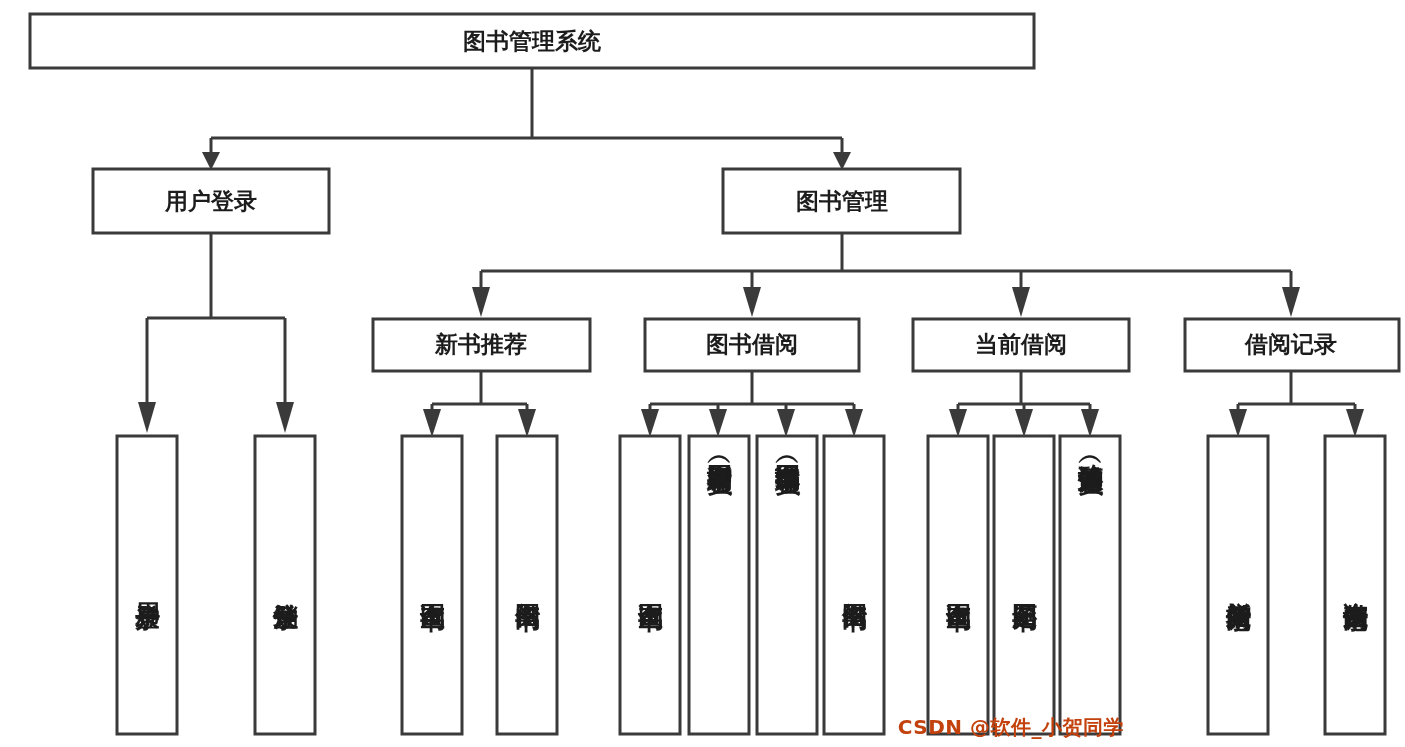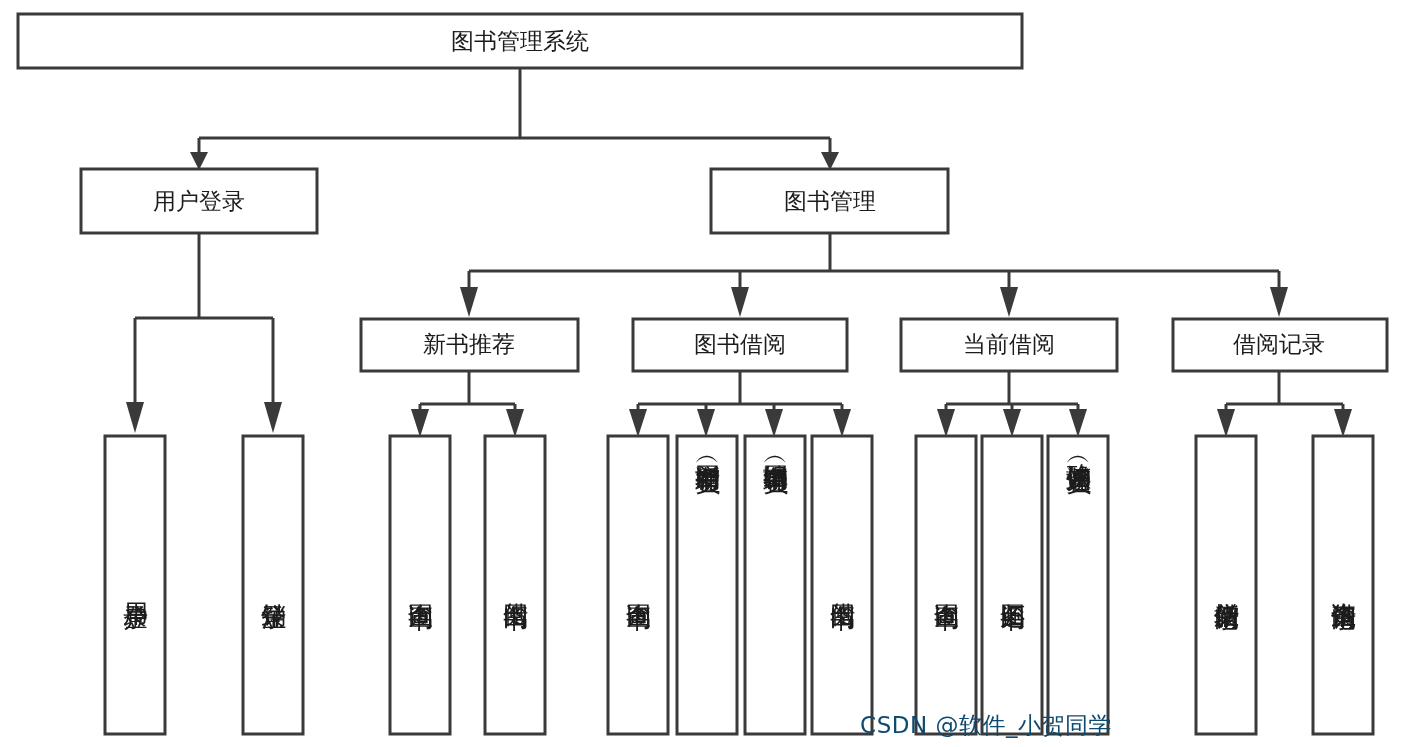--- a/index.html
+++ b/index.html
@@ -9,24 +9,25 @@
   }
   body {
     width: 1405px;
     height: 747px;
     position: relative;
     overflow: hidden;
     font-family: "DejaVu Sans", "Liberation Sans", sans-serif;
   }
   #diagram-root {
     position: absolute;
-    left: 0;
+    left: 12px;
     top: 0;
     width: 1120px;
     height: 747px;
+    font-weight: bold;
   }
   svg#flow {
     display: block;
     width: 1405px;
     height: 747px;
   }
   .node-rect {
     fill: #ffffff;
     stroke: #3a3a3a;
     stroke-width: 3;
@@ -63,22 +64,22 @@
     color: #1c1c1c;
     letter-spacing: 1px;
     white-space: nowrap;
     text-align: center;
   }
   .watermark {
     position: absolute;
     right: 8px;
     bottom: 6px;
     font-family: "DejaVu Sans", "Liberation Sans", sans-serif;
-    font-size: 23px;
-    color: #0c4a6e;
+    font-size: 20px;
+    color: #c2410c;
     letter-spacing: 0.5px;
     white-space: nowrap;
   }
 </style>
 </head>
 <body>
 
 <div id="diagram-root">
 
   <svg id="flow" viewBox="0 0 1405 747" xmlns="http://www.w3.org/2000/svg">

